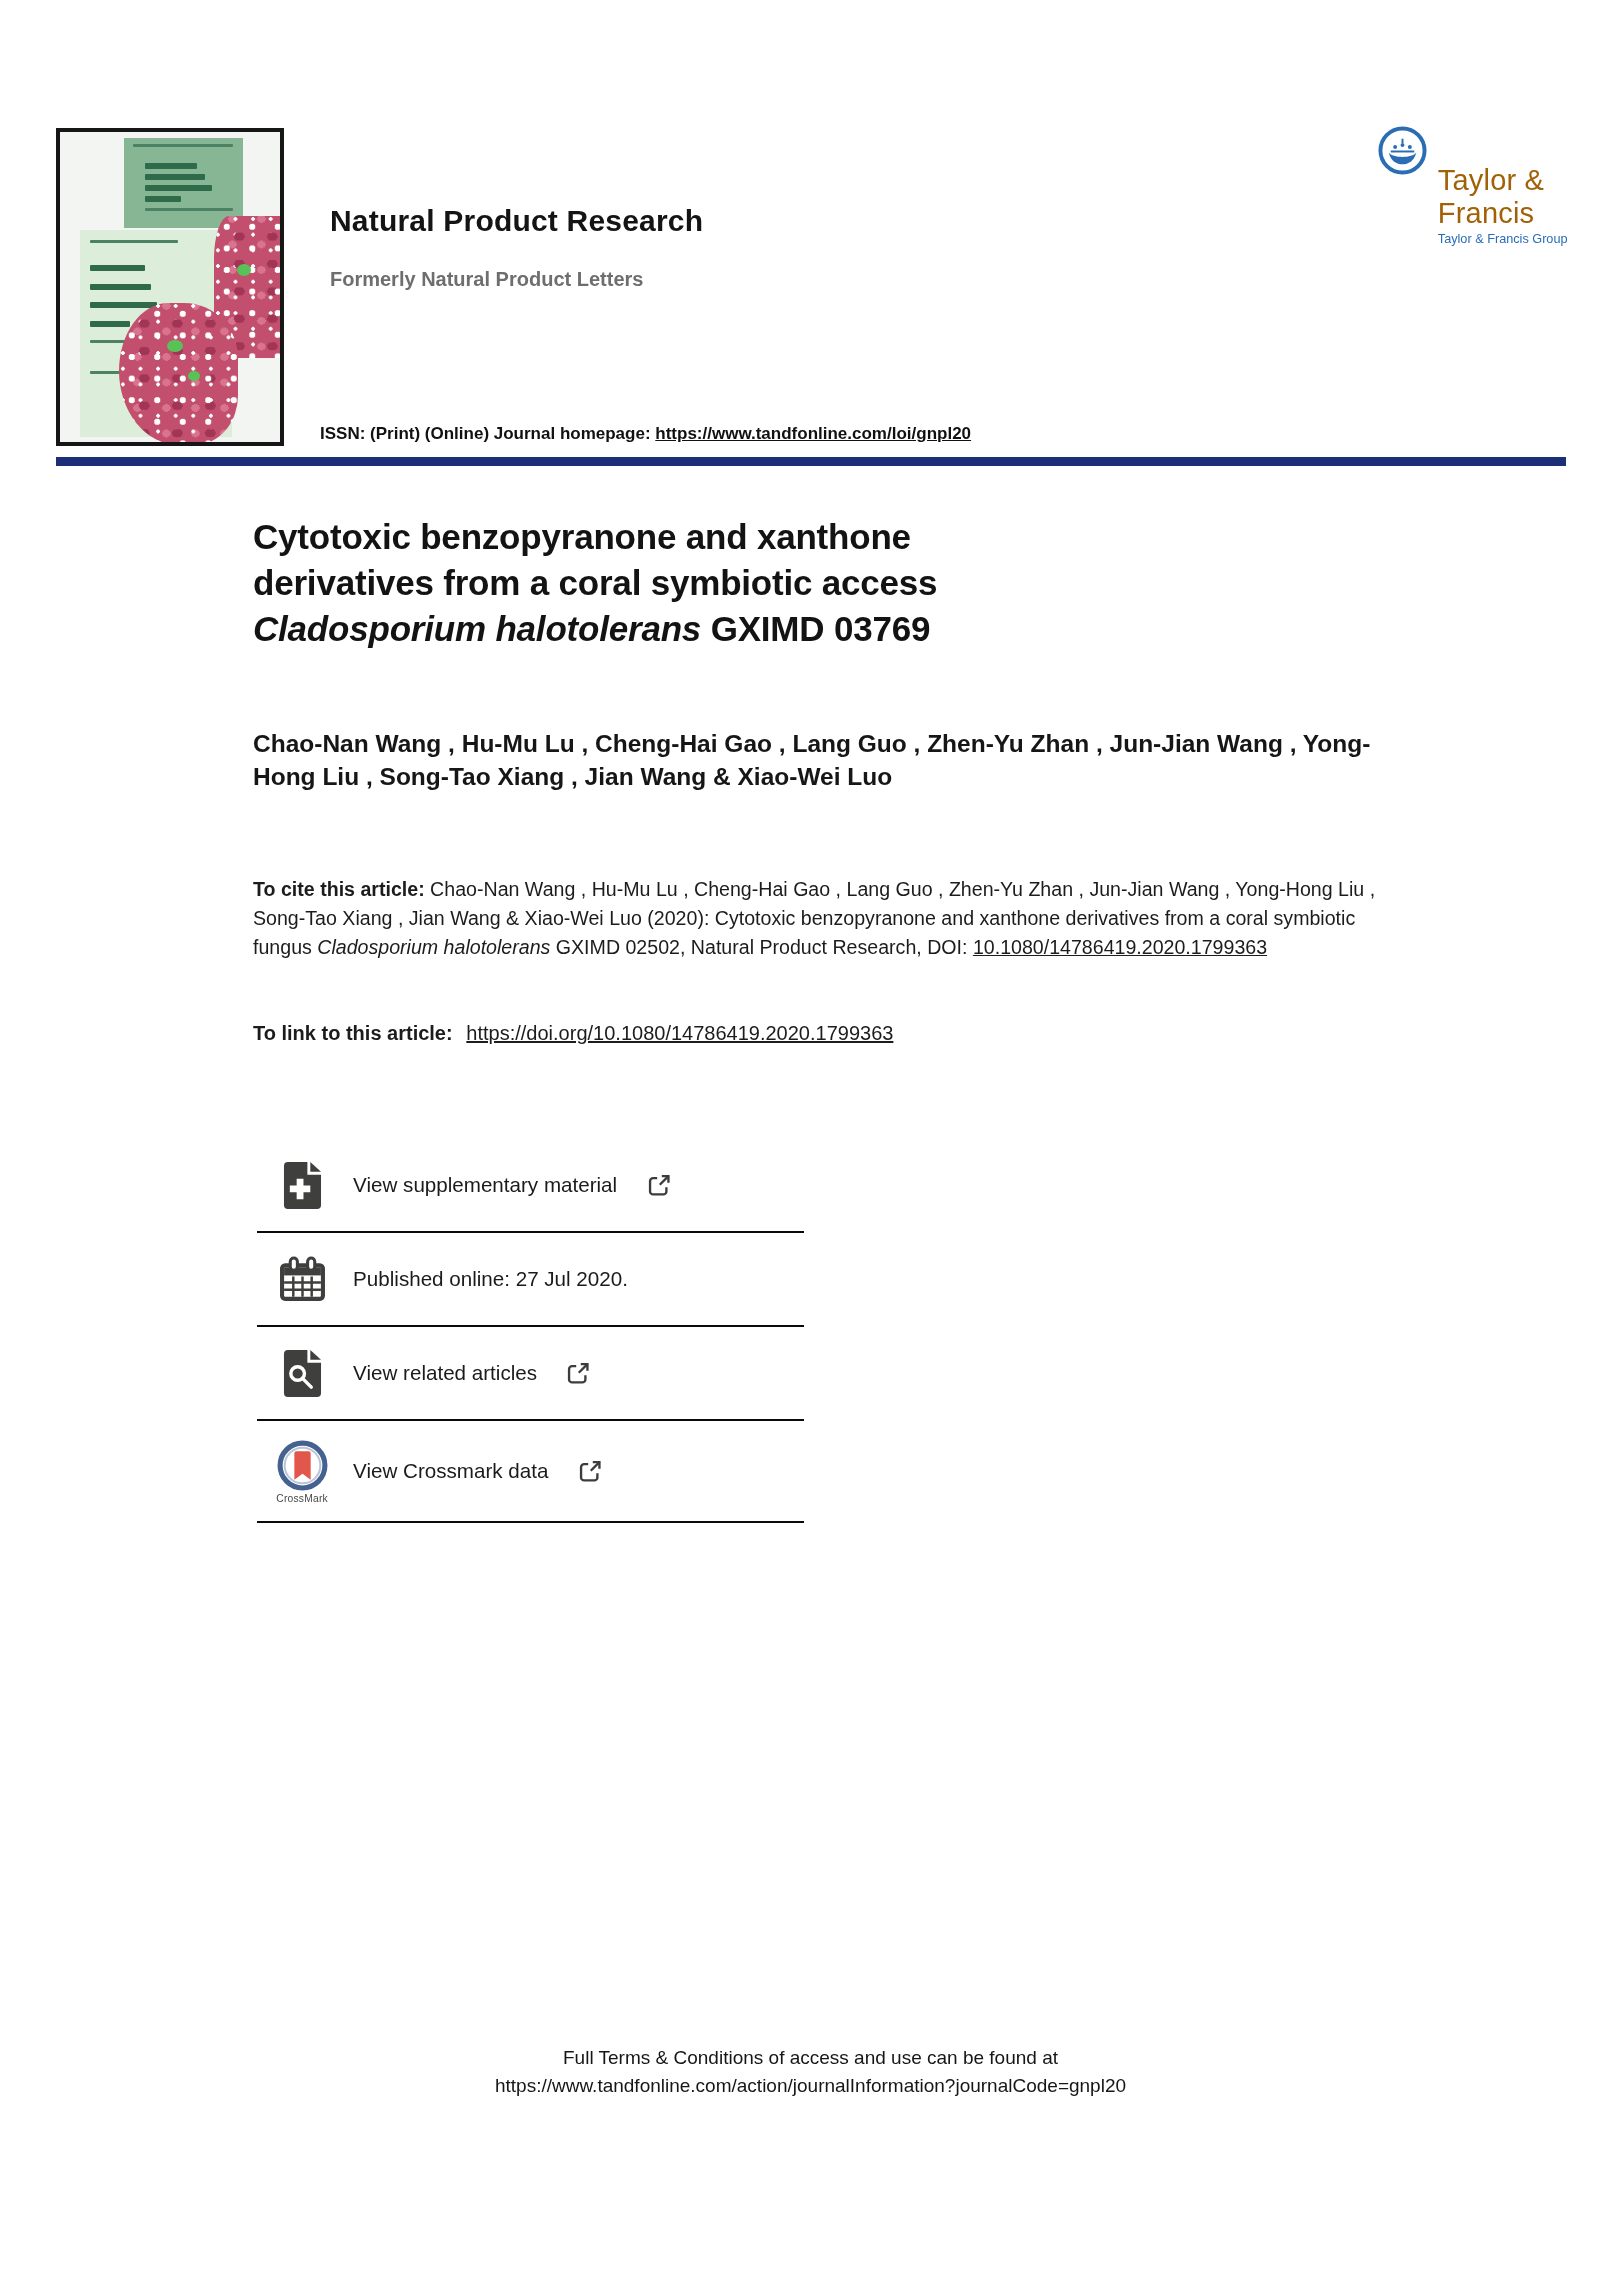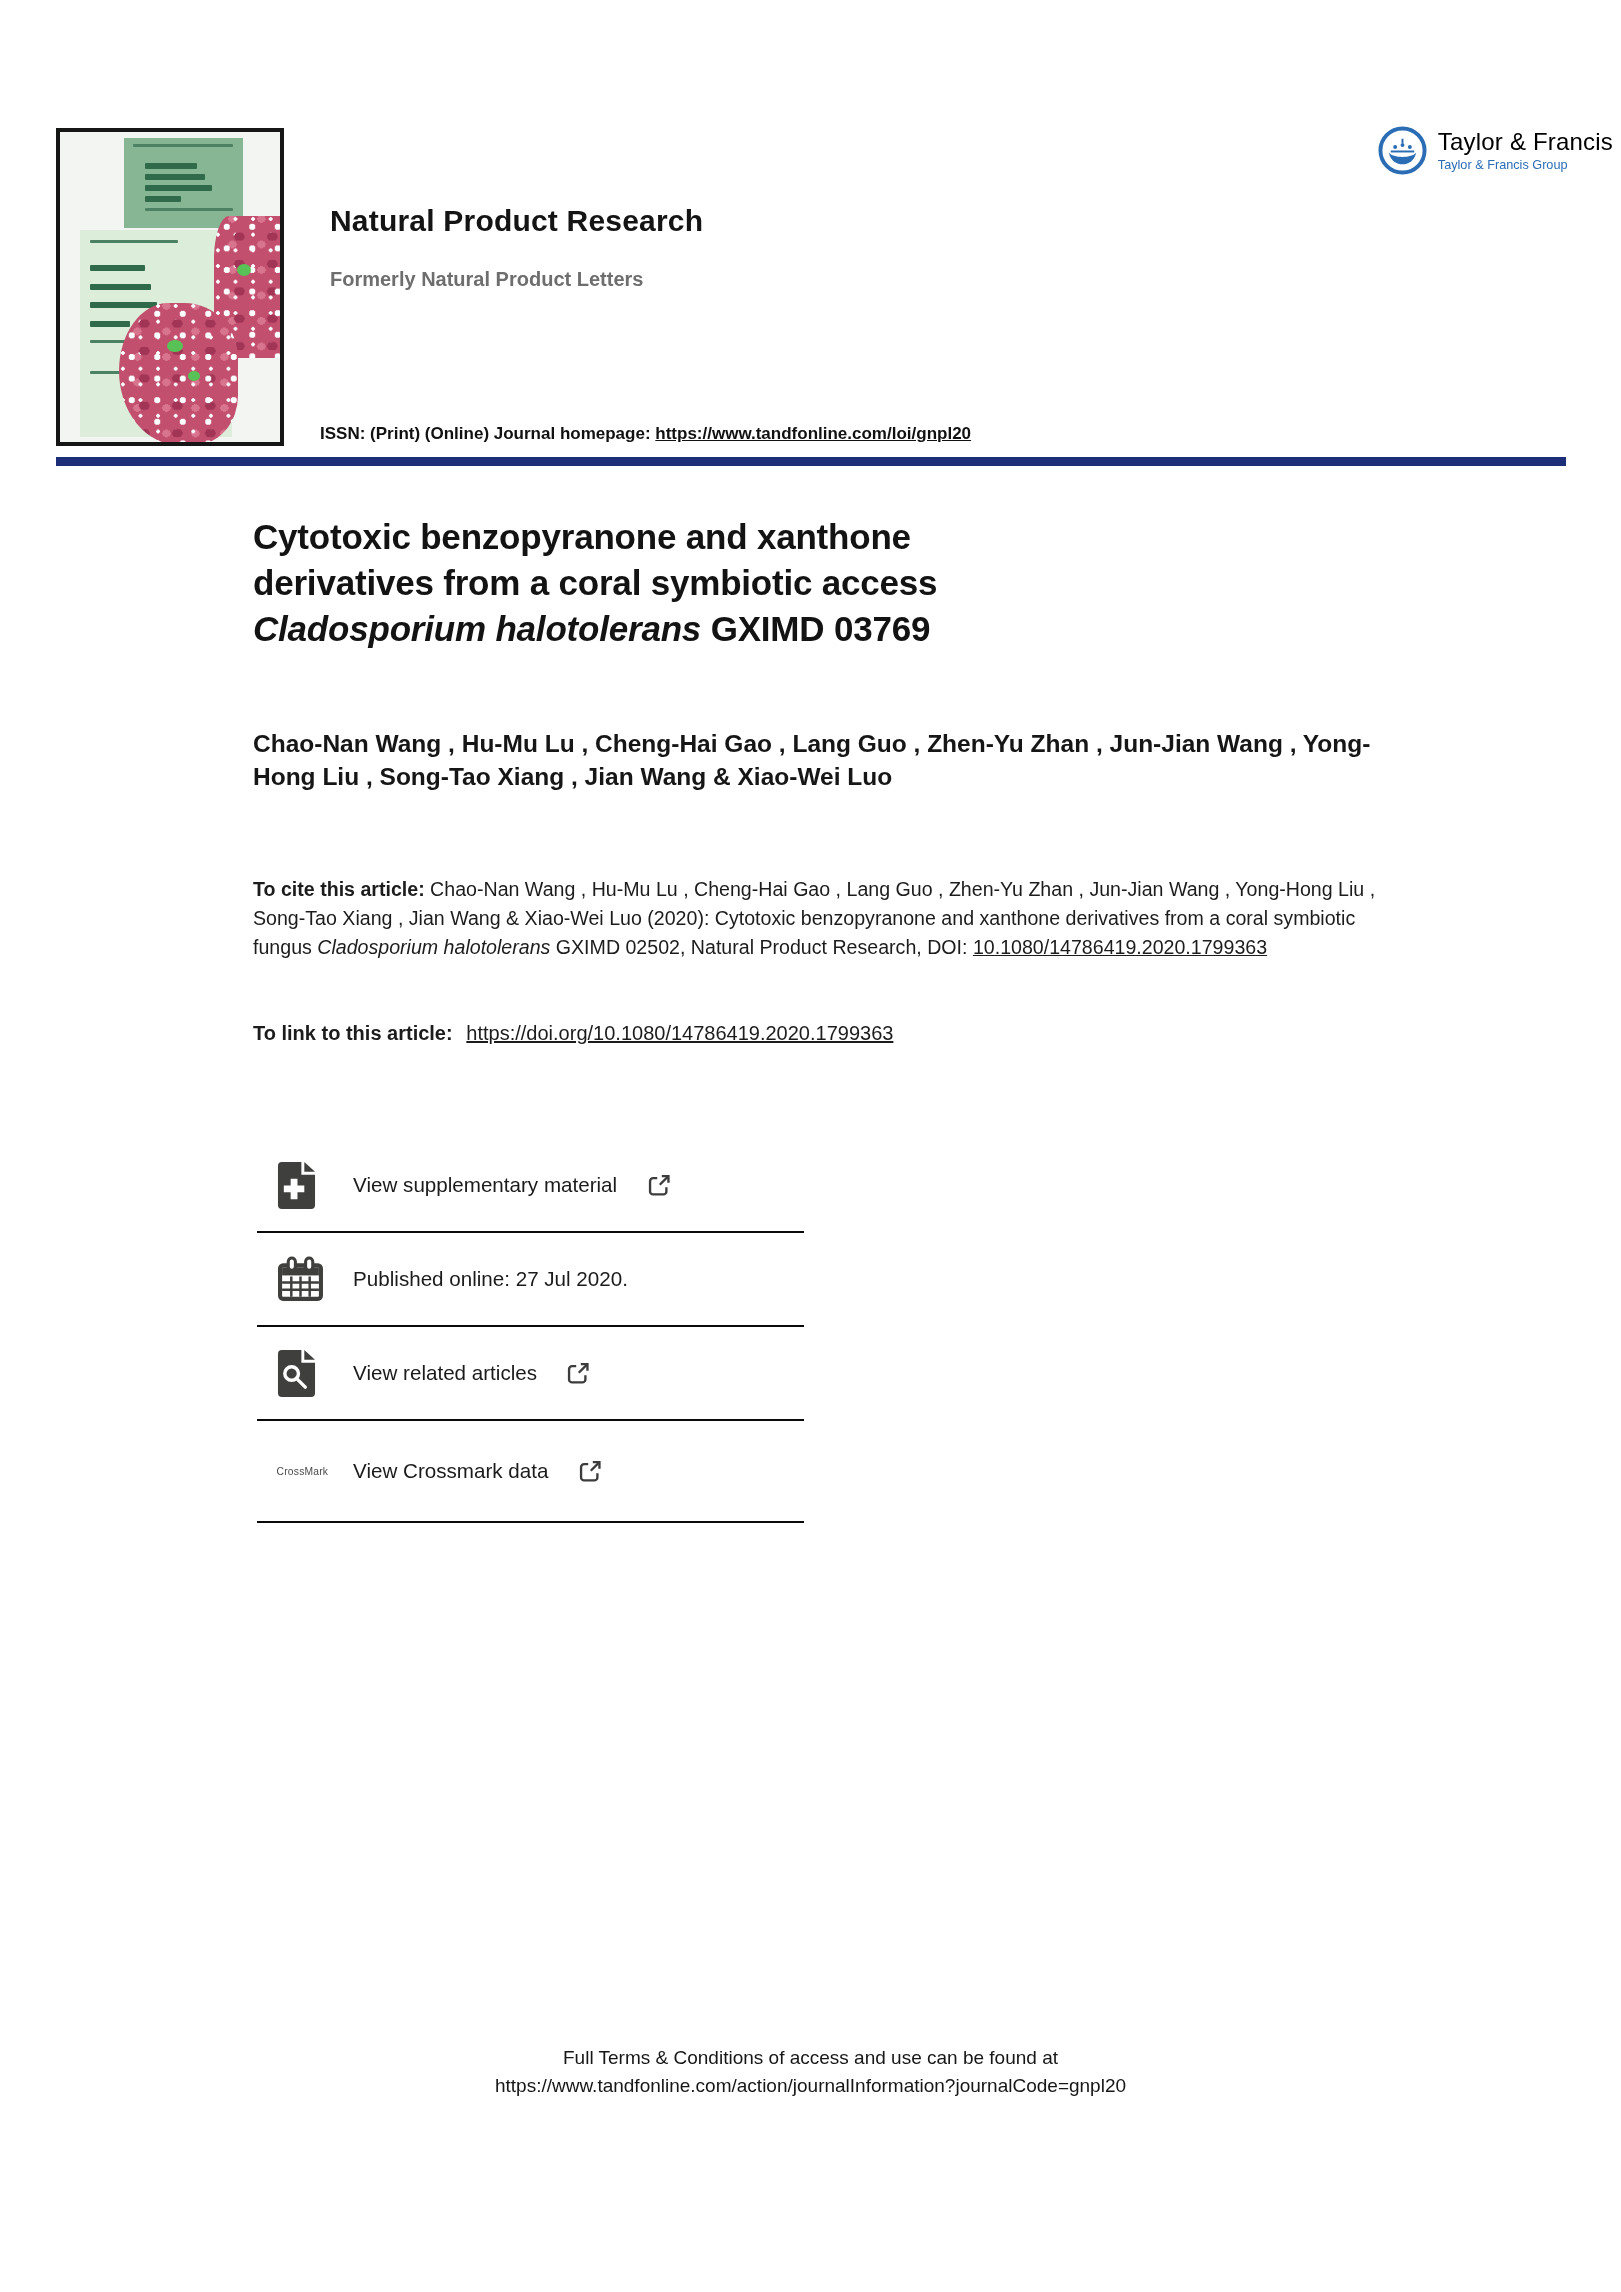--- a/index.html
+++ b/index.html
@@ -22,21 +22,21 @@
       radial-gradient(#d9748e 20%, rgba(217,116,142,0) 21%);
     background-size: 25.5px 21.6px, 33px 27.4px, 17.6px 15.7px, 29px 25.5px;
     background-position: 0 0, 8.8px 6.9px, 12.7px 10.8px, 3.9px 15.7px; }
   .blob-right { right:-8%; top:27%; width:38%; height:46%; border-radius:18% 0 0 22%/30% 0 0 30%; }
   .blob-bottom { left:27%; top:55%; width:54%; height:46%; border-radius:48% 52% 42% 58%/55% 45% 40% 60%; }
   .green-dot { position:absolute; background:#58c257; border-radius:50%; }
 
   
   .tf-logo { position:absolute; left:1377px; top:125px; display:flex; align-items:flex-start; gap:9.8px; }
   .tf-text { padding-top:2.9px; }
-  .tf-title { font-size:24px; color:#000000; font-weight:500; letter-spacing:0.2px; }
+  .tf-title { font-size:29px; color:#a16207; font-weight:500; letter-spacing:0.2px;margin-top:36px; }
   .tf-sub { font-size:12.7px; color:#2a6db5; margin-top:2px; }
 
   
   .journal-head { position:absolute; left:330px; top:188px; }
   .journal-title { font-size:30px; font-weight:bold; color:#141414; letter-spacing:0.2px;margin-top:16px; }
   .journal-sub { font-size:20px; font-weight:bold; color:#6e6e6e; margin-top:30px; }
 
   .issn-line { position:absolute; left:320px; top:424px; font-size:17px; font-weight:bold; color:#111; }
   .issn-line a { color:#111; text-decoration:underline; }
 
@@ -55,21 +55,21 @@
   .cite a { color:#1c1c1c; text-decoration:underline; }
   .linkline { position:absolute; left:253px; top:1022px; font-size:20px; color:#1c1c1c; }
   .linkline strong { font-weight:bold; }
   .linkline a { color:#1c1c1c; text-decoration:underline; margin-left:13.7px; }
 
   
   .actions { position:absolute; left:257px; top:1139px; width:547px; }
   .action-row { display:flex; align-items:center; gap:25.5px;
                 padding:13.7px 0 13.7px 19.6px; height:94px; border-bottom:2.9px solid #0a0a0a; }
   .action-row.tall { height:102px; }
-  .action-icon { width:51px; display:flex; flex-direction:row; align-items:center; flex:none; }
+  .action-icon { width:51px; display:flex; flex-direction:column; align-items:center; flex:none; }
   .action-label { font-size:20.6px; color:#1b1b1b; }
   .ext-icon { margin-left:3.9px; display:flex; }
   .cm-caption { font-size:10.3px; color:#4a4a4a; margin-top:1px; letter-spacing:0.2px; }
 
   
   .footer { position:absolute; left:0; top:2044px; width:100%; text-align:center;
             font-size:19px; color:#161616; line-height:28px; }
 </style>
 </head>
 <body>

